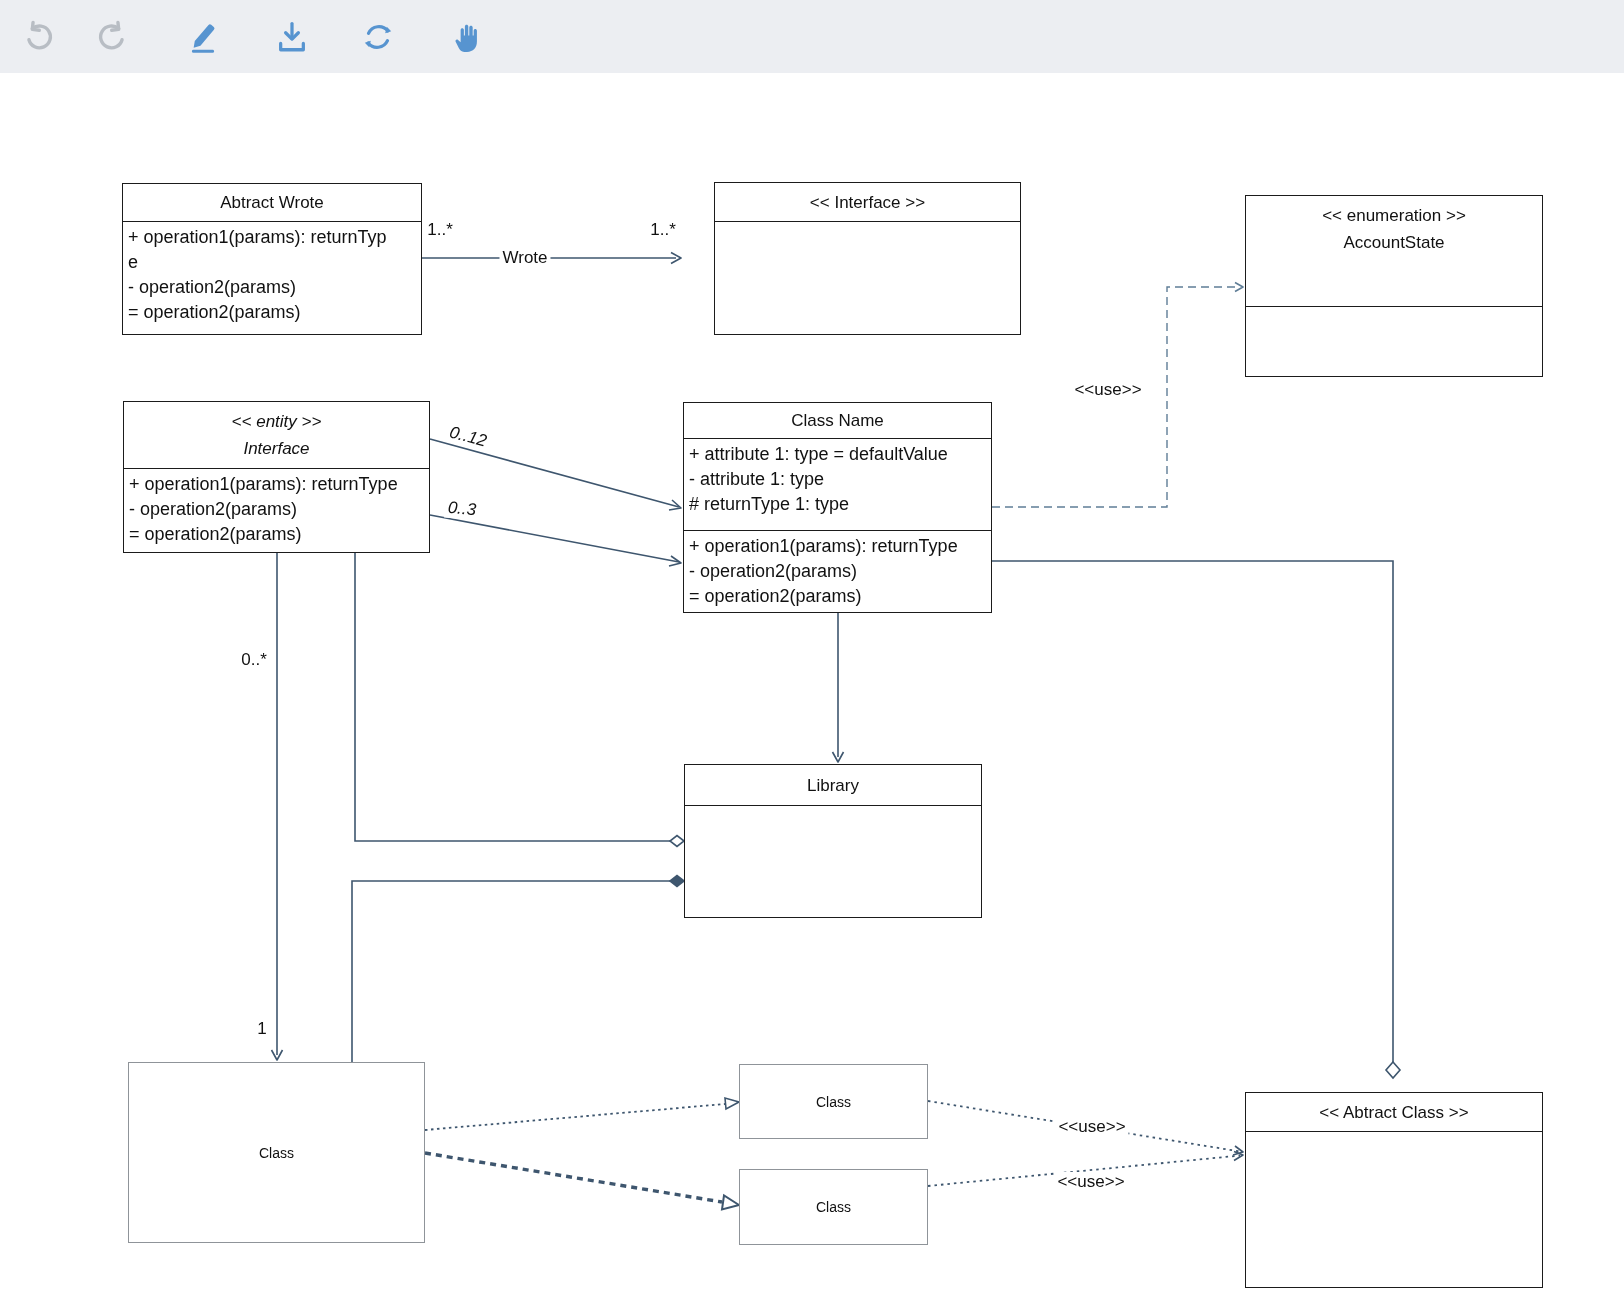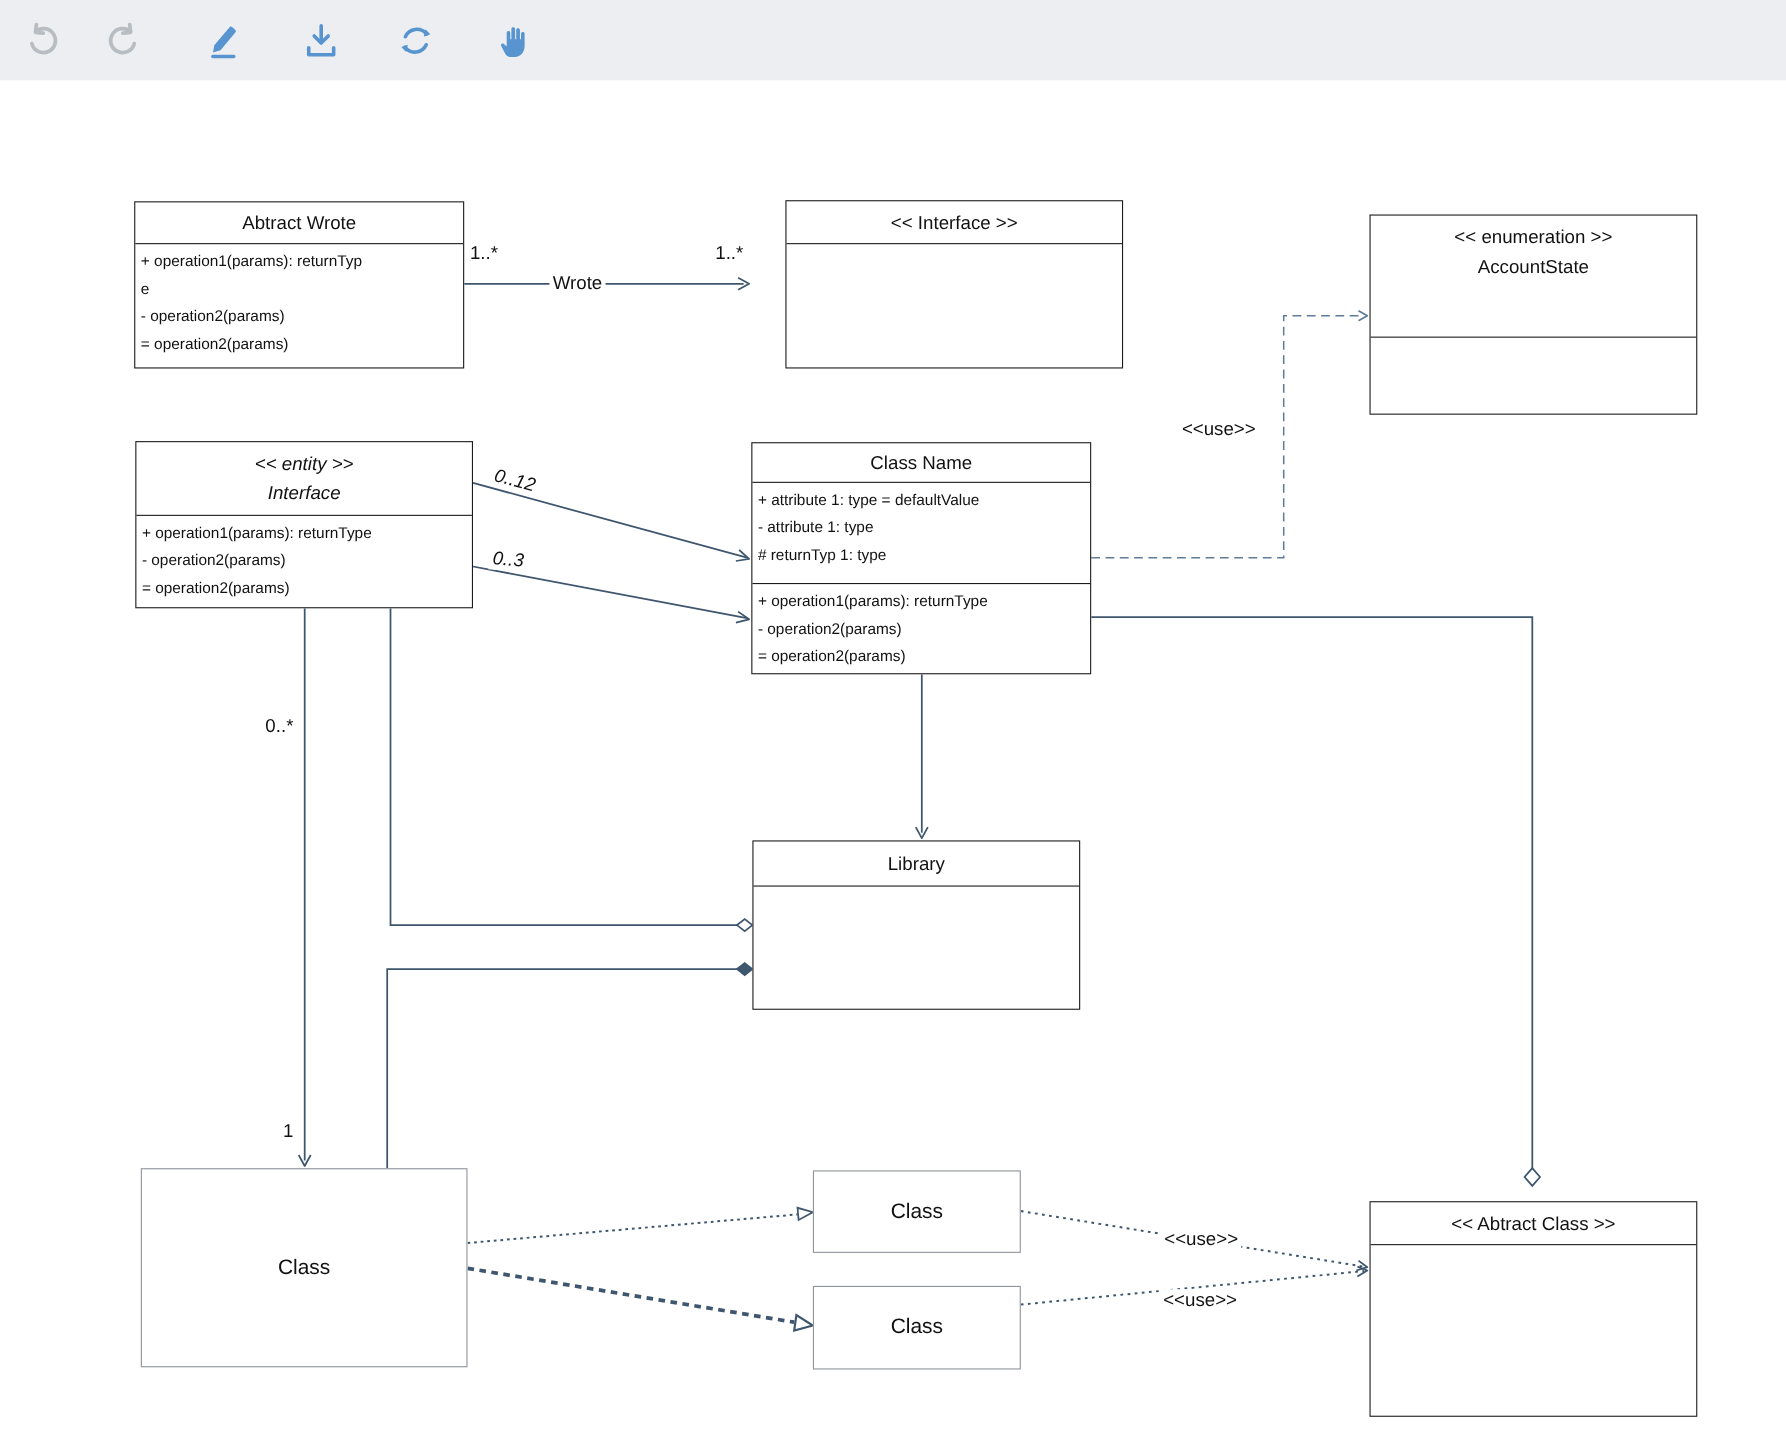--- a/index.html
+++ b/index.html
@@ -7,24 +7,24 @@
        font-family:"Liberation Sans","DejaVu Sans",sans-serif;color:#111}
   .toolbar{position:absolute;left:0;top:0;width:1624px;height:73px;background:#eceef2}
   .ticon{position:absolute;top:50%;transform:translateY(-50%);width:34px;height:34px;cursor:pointer}
   #diagram{position:absolute;left:0;top:0;width:1624px;height:1316px}
   svg.edges{position:absolute;left:0;top:0;pointer-events:none}
   .node{position:absolute;background:#fff;box-sizing:border-box;display:flex;flex-direction:column}
   .node.dark{border:1.6px solid #1b1b1b}
   .node.gray{border:1.5px solid #8f9499}
   .ntitle{flex:none;display:flex;flex-direction:column;justify-content:center;text-align:center;
           font-size:17px;line-height:27px}
-  .nsec{border-top:1.6px solid #1b1b1b;padding:3px 5px 0 5px;font-size:14px;line-height:25px;
+  .nsec{border-top:1.6px solid #1b1b1b;padding:3px 5px 0 5px;font-size:18px;line-height:25px;
         flex:1 1 auto;overflow:hidden}
   .nsec.fixed{flex:none}
-  .plain-label{margin:auto;font-size:19px}
+  .plain-label{margin:auto;font-size:14px}
   .elabel{position:absolute;background:#fff;padding:0 3px;font-size:17px;white-space:nowrap}
   .elabel.it{font-style:italic}
 </style>
 </head>
 <body>
 
 <div id="diagram">
   <svg class="edges" width="1624" height="1316" id="edges">
       <g>
         <path d="M422 258 H676" fill="none" stroke="#3e566e" stroke-width="1.6"></path>
@@ -114,21 +114,21 @@
         <div>= operation2(params)</div>
       </div>
     </div>
     <div class="node dark" style="left: 683px; top: 402px; width: 309px; height: 211px;">
       <div class="ntitle" style="height: 35px;">
         <div>Class Name</div>
       </div>
       <div class="nsec fixed" style="height: 88px;">
         <div>+ attribute 1: type = defaultValue</div>
         <div>- attribute 1: type</div>
-        <div># returnTyp 1: type</div>
+        <div># returnType 1: type</div>
       </div>
       <div class="nsec">
         <div>+ operation1(params): returnType</div>
         <div>- operation2(params)</div>
         <div>= operation2(params)</div>
       </div>
     </div>
     <div class="node dark" style="left: 684px; top: 764px; width: 298px; height: 154px;">
       <div class="ntitle" style="height: 40px;">
         <div>Library</div>

